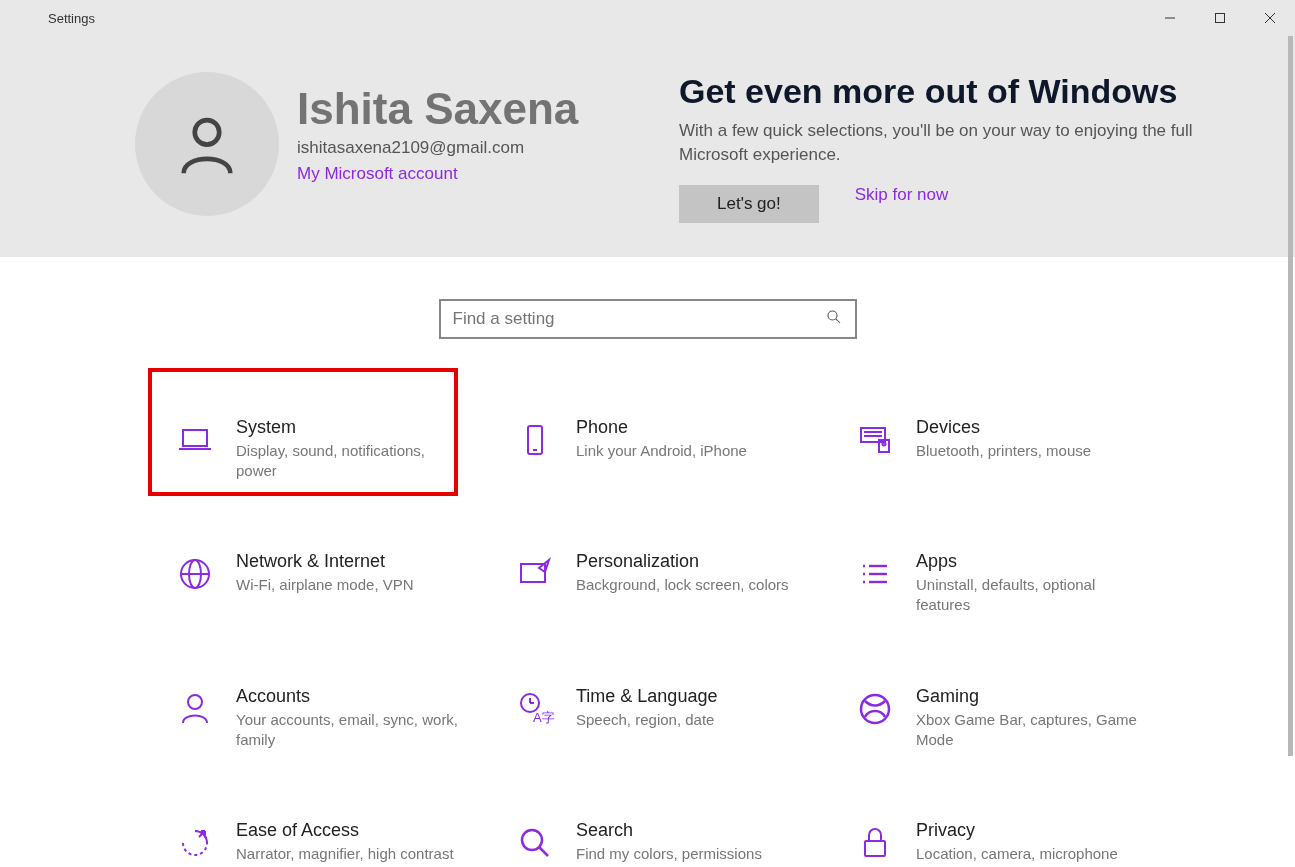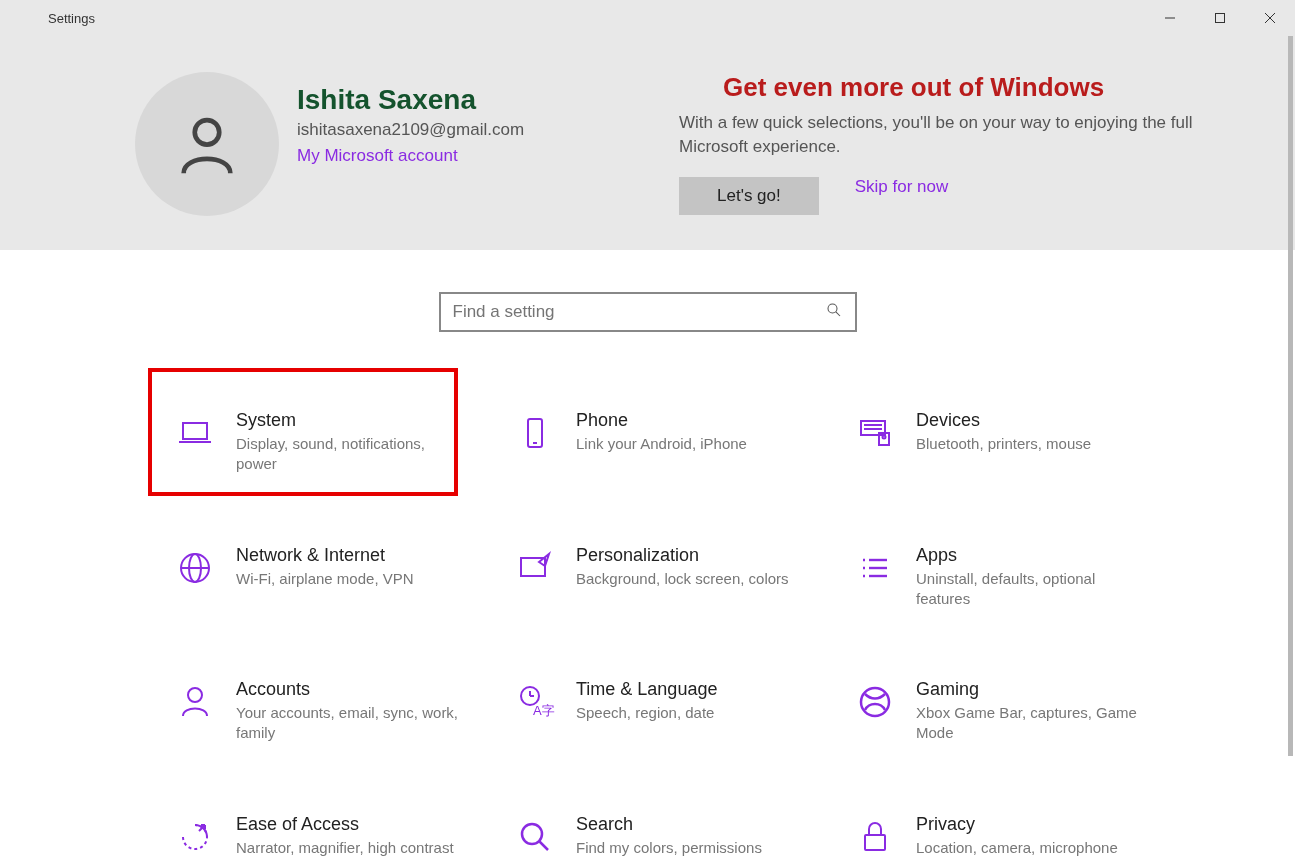--- a/index.html
+++ b/index.html
@@ -7,25 +7,25 @@
     .titlebar { height: 36px; background: #e8e8e8; display: flex; align-items: center; justify-content: space-between; padding: 0 0 0 12px; }
     .titlebar-title { font-size: 13px; color: #333; margin-left: 36px; }
     .window-controls { display: flex; }
     .window-btn { width: 50px; height: 36px; display: flex; align-items: center; justify-content: center; color: #333; cursor: pointer; }
     .window-btn svg { stroke: #333; }
     .header-area { background: #e8e8e8; padding: 36px 0 34px 0; display: flex; }
     .account-section { display: flex; align-items: flex-start; margin-left: 135px; width: 500px; }
     .avatar { width: 144px; height: 144px; border-radius: 50%; background: #d8d8d8; display: flex; align-items: center; justify-content: center; margin-right: 18px; }
     .avatar svg { width: 70px; height: 70px; }
     .account-text { padding-top: 12px; }
-    .display-name { font-size: 28px; font-weight: 600; color: #14532d; margin-bottom: 4px; }
+    .display-name { font-size: 44px; font-weight: 600; color: #737373; margin-bottom: 4px; }
     .email { font-size: 17px; color: #555; margin-bottom: 6px; }
     .ms-account-link { font-size: 17px; color: #8a2be2; cursor: pointer; }
     .promo-section { margin-left: 44px; max-width: 550px; }
-    .promo-title { font-size: 26px; font-weight: 700; color: #b91c1c; margin-bottom: 8px; margin-left: 44px; }
+    .promo-title { font-size: 34px; font-weight: 700; color: #0f172a; margin-bottom: 8px; }
     .promo-desc { font-size: 17px; color: #555; line-height: 1.4; margin-bottom: 18px; }
     .promo-actions { display: flex; align-items: flex-start; gap: 36px; }
     .lets-go-btn { background: #c4c4c4; border: none; padding: 9px 38px; font-size: 17px; color: #222; cursor: pointer; }
     .skip-link { font-size: 17px; color: #8a2be2; cursor: pointer; }
     .content { background: #fff; padding: 0; height: calc(867px - 36px - 214px); overflow-y: auto; }
     .search-wrap { display: flex; justify-content: center; margin-top: 42px; margin-bottom: 60px; align-items: center; }
     .search-box { width: 418px; height: 40px; border: 2px solid #888; display: flex; align-items: center; padding: 0 12px; }
     .search-input { flex: 1; border: none; outline: none; font-size: 17px; color: #555; background: transparent; }
     .search-icon-wrap { color: #555; }
     .tiles-grid { display: grid; grid-template-columns: repeat(3, 310px); gap: 34px 30px; margin-left: 168px; }

